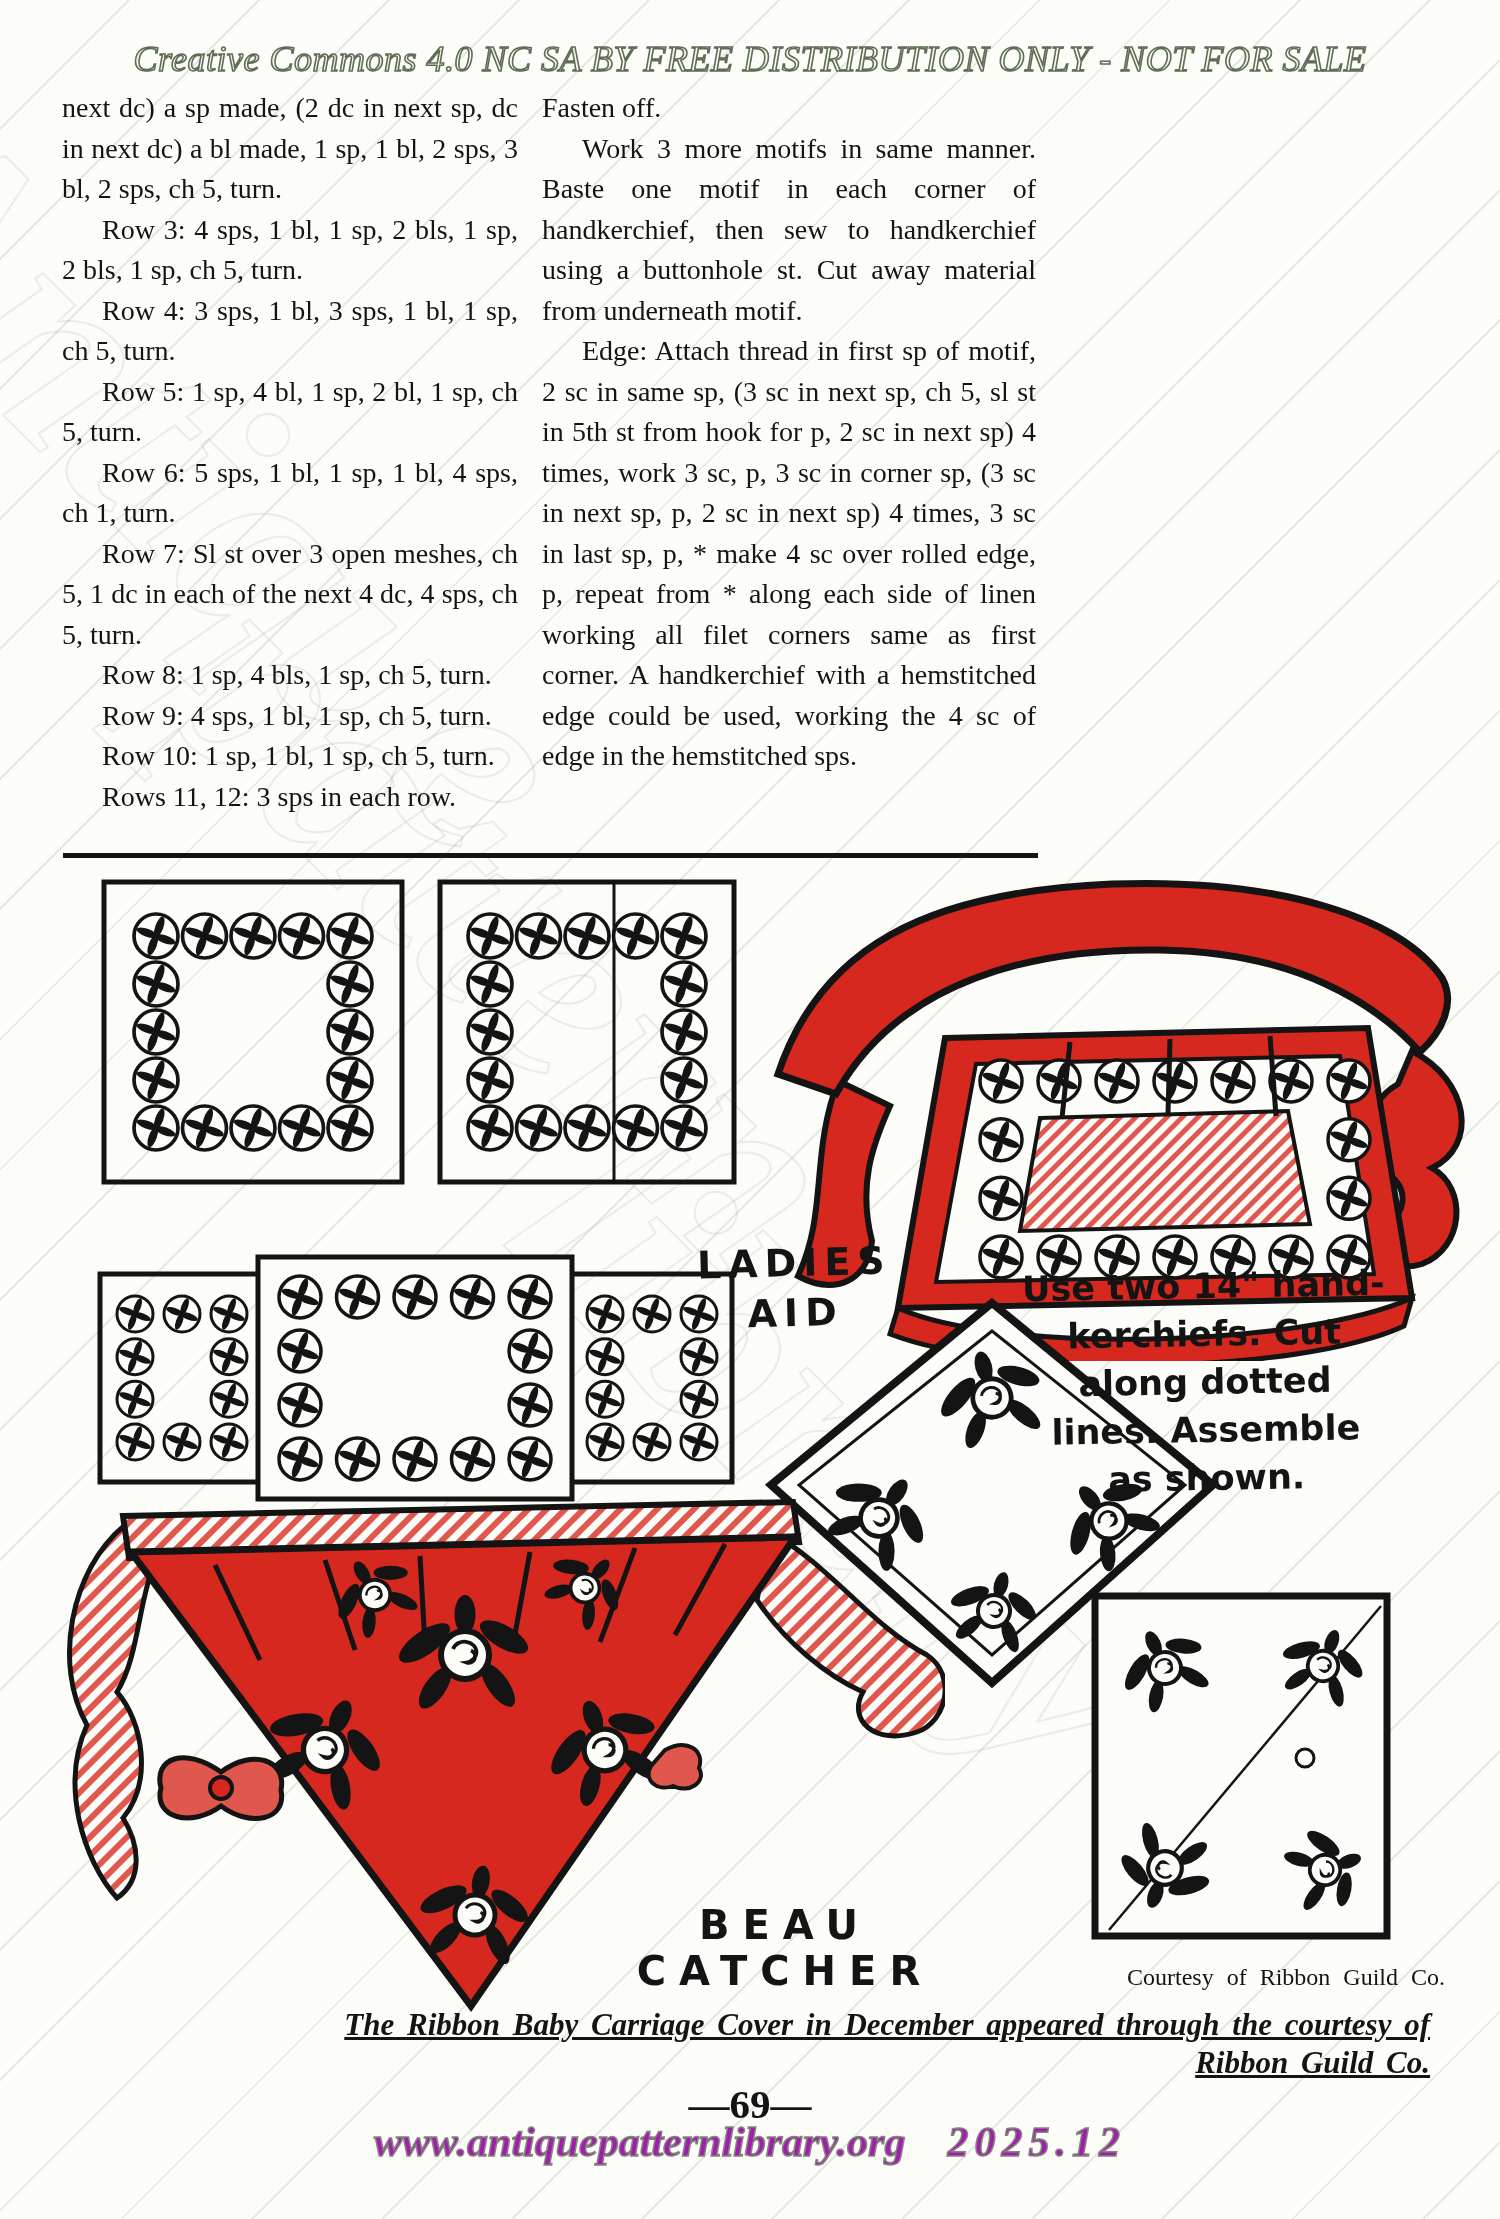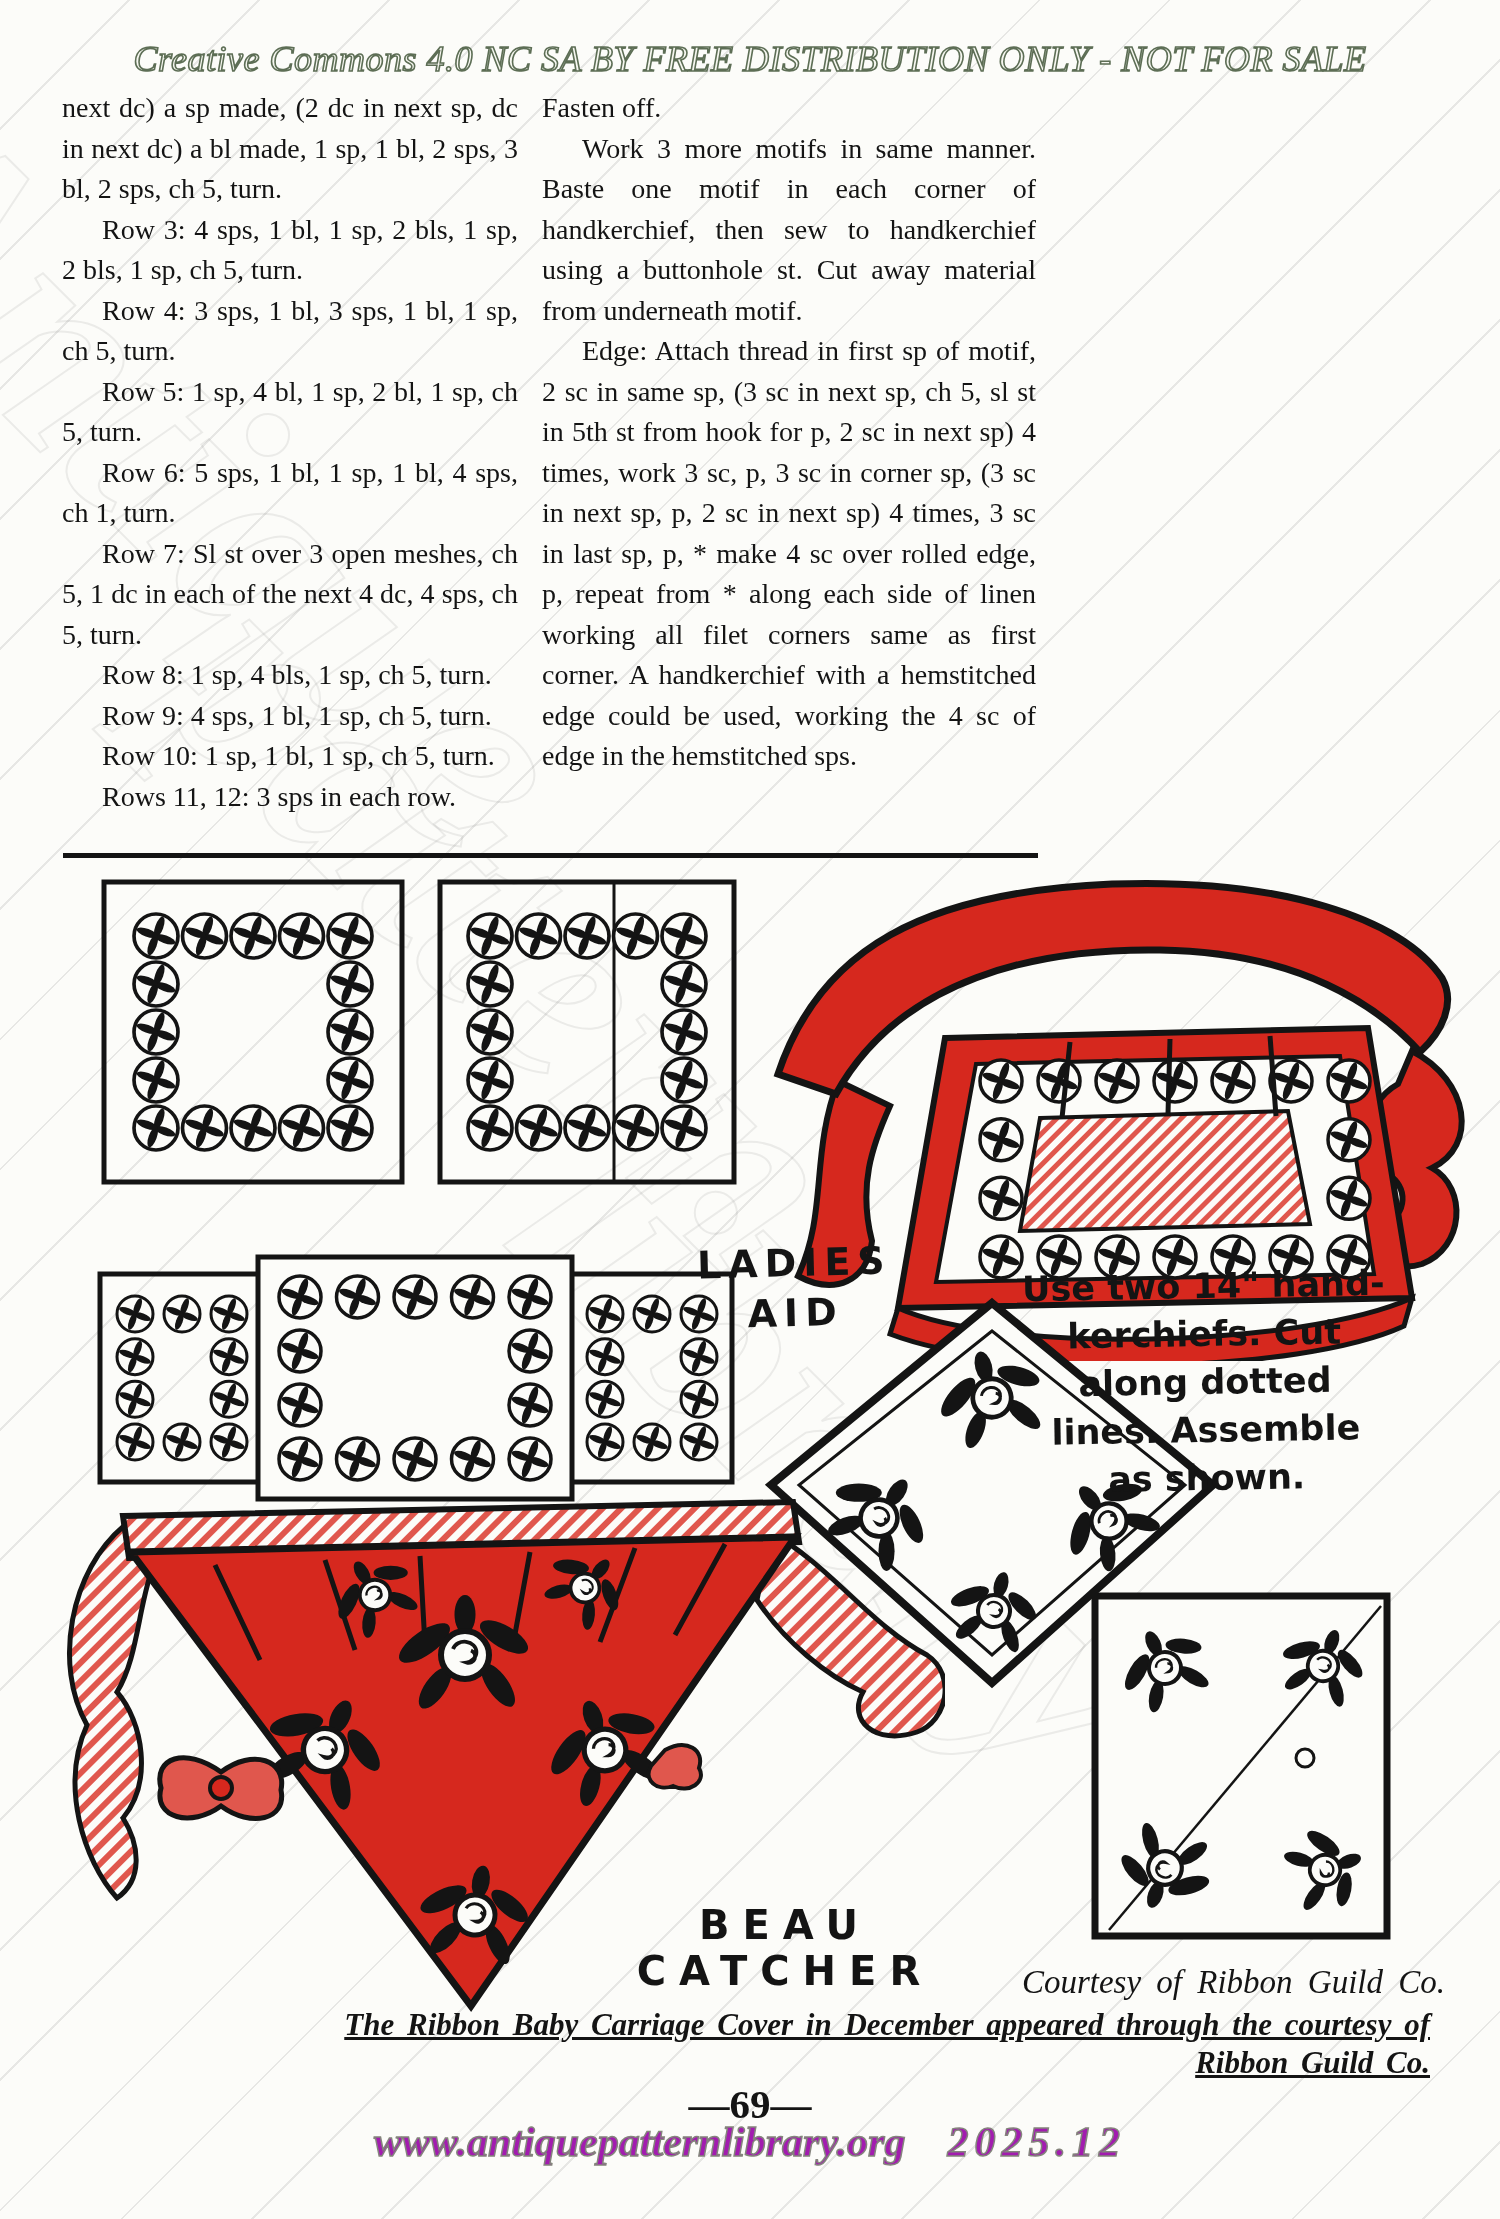--- a/index.html
+++ b/index.html
@@ -32,21 +32,21 @@
 
   .hand{font-family:"DejaVu Sans",sans-serif;font-weight:bold;color:#141414;}
   .ladies-label{position:absolute;left:690px;top:1238px;width:210px;text-align:center;
     font-size:38px;letter-spacing:7px;line-height:50px;transform:rotate(-1.5deg);}
   .hand-note{position:absolute;left:985px;top:1262px;width:440px;text-align:center;
     font-size:35px;line-height:48px;transform:rotate(-1deg);}
   .beau-label{position:absolute;left:560px;top:1902px;width:450px;text-align:center;
     font-size:40px;letter-spacing:13px;}
 
   .courtesy{position:absolute;left:900px;top:1964px;width:545px;text-align:right;
-    font-style:italic;font-size:33px;word-spacing:7px;}
+    font-size:24px;word-spacing:7px;}
   .caption{position:absolute;left:70px;top:2006px;width:1360px;text-align:right;
     font-style:italic;font-weight:bold;font-size:31px;line-height:38px;word-spacing:5px;text-decoration:underline;}
   .pageno{position:absolute;left:0;top:2080px;width:100%;text-align:center;
     font-weight:bold;font-size:41px;}
   .urlfoot{position:absolute;left:0;top:2118px;width:100%;text-align:center;
     font-style:italic;font-weight:bold;font-size:42px;
     color:#a21caf;-webkit-text-stroke:1.5px #84847c;}
   .urlfoot .ed{margin-left:42px;letter-spacing:6px;}
 </style>
 </head>

